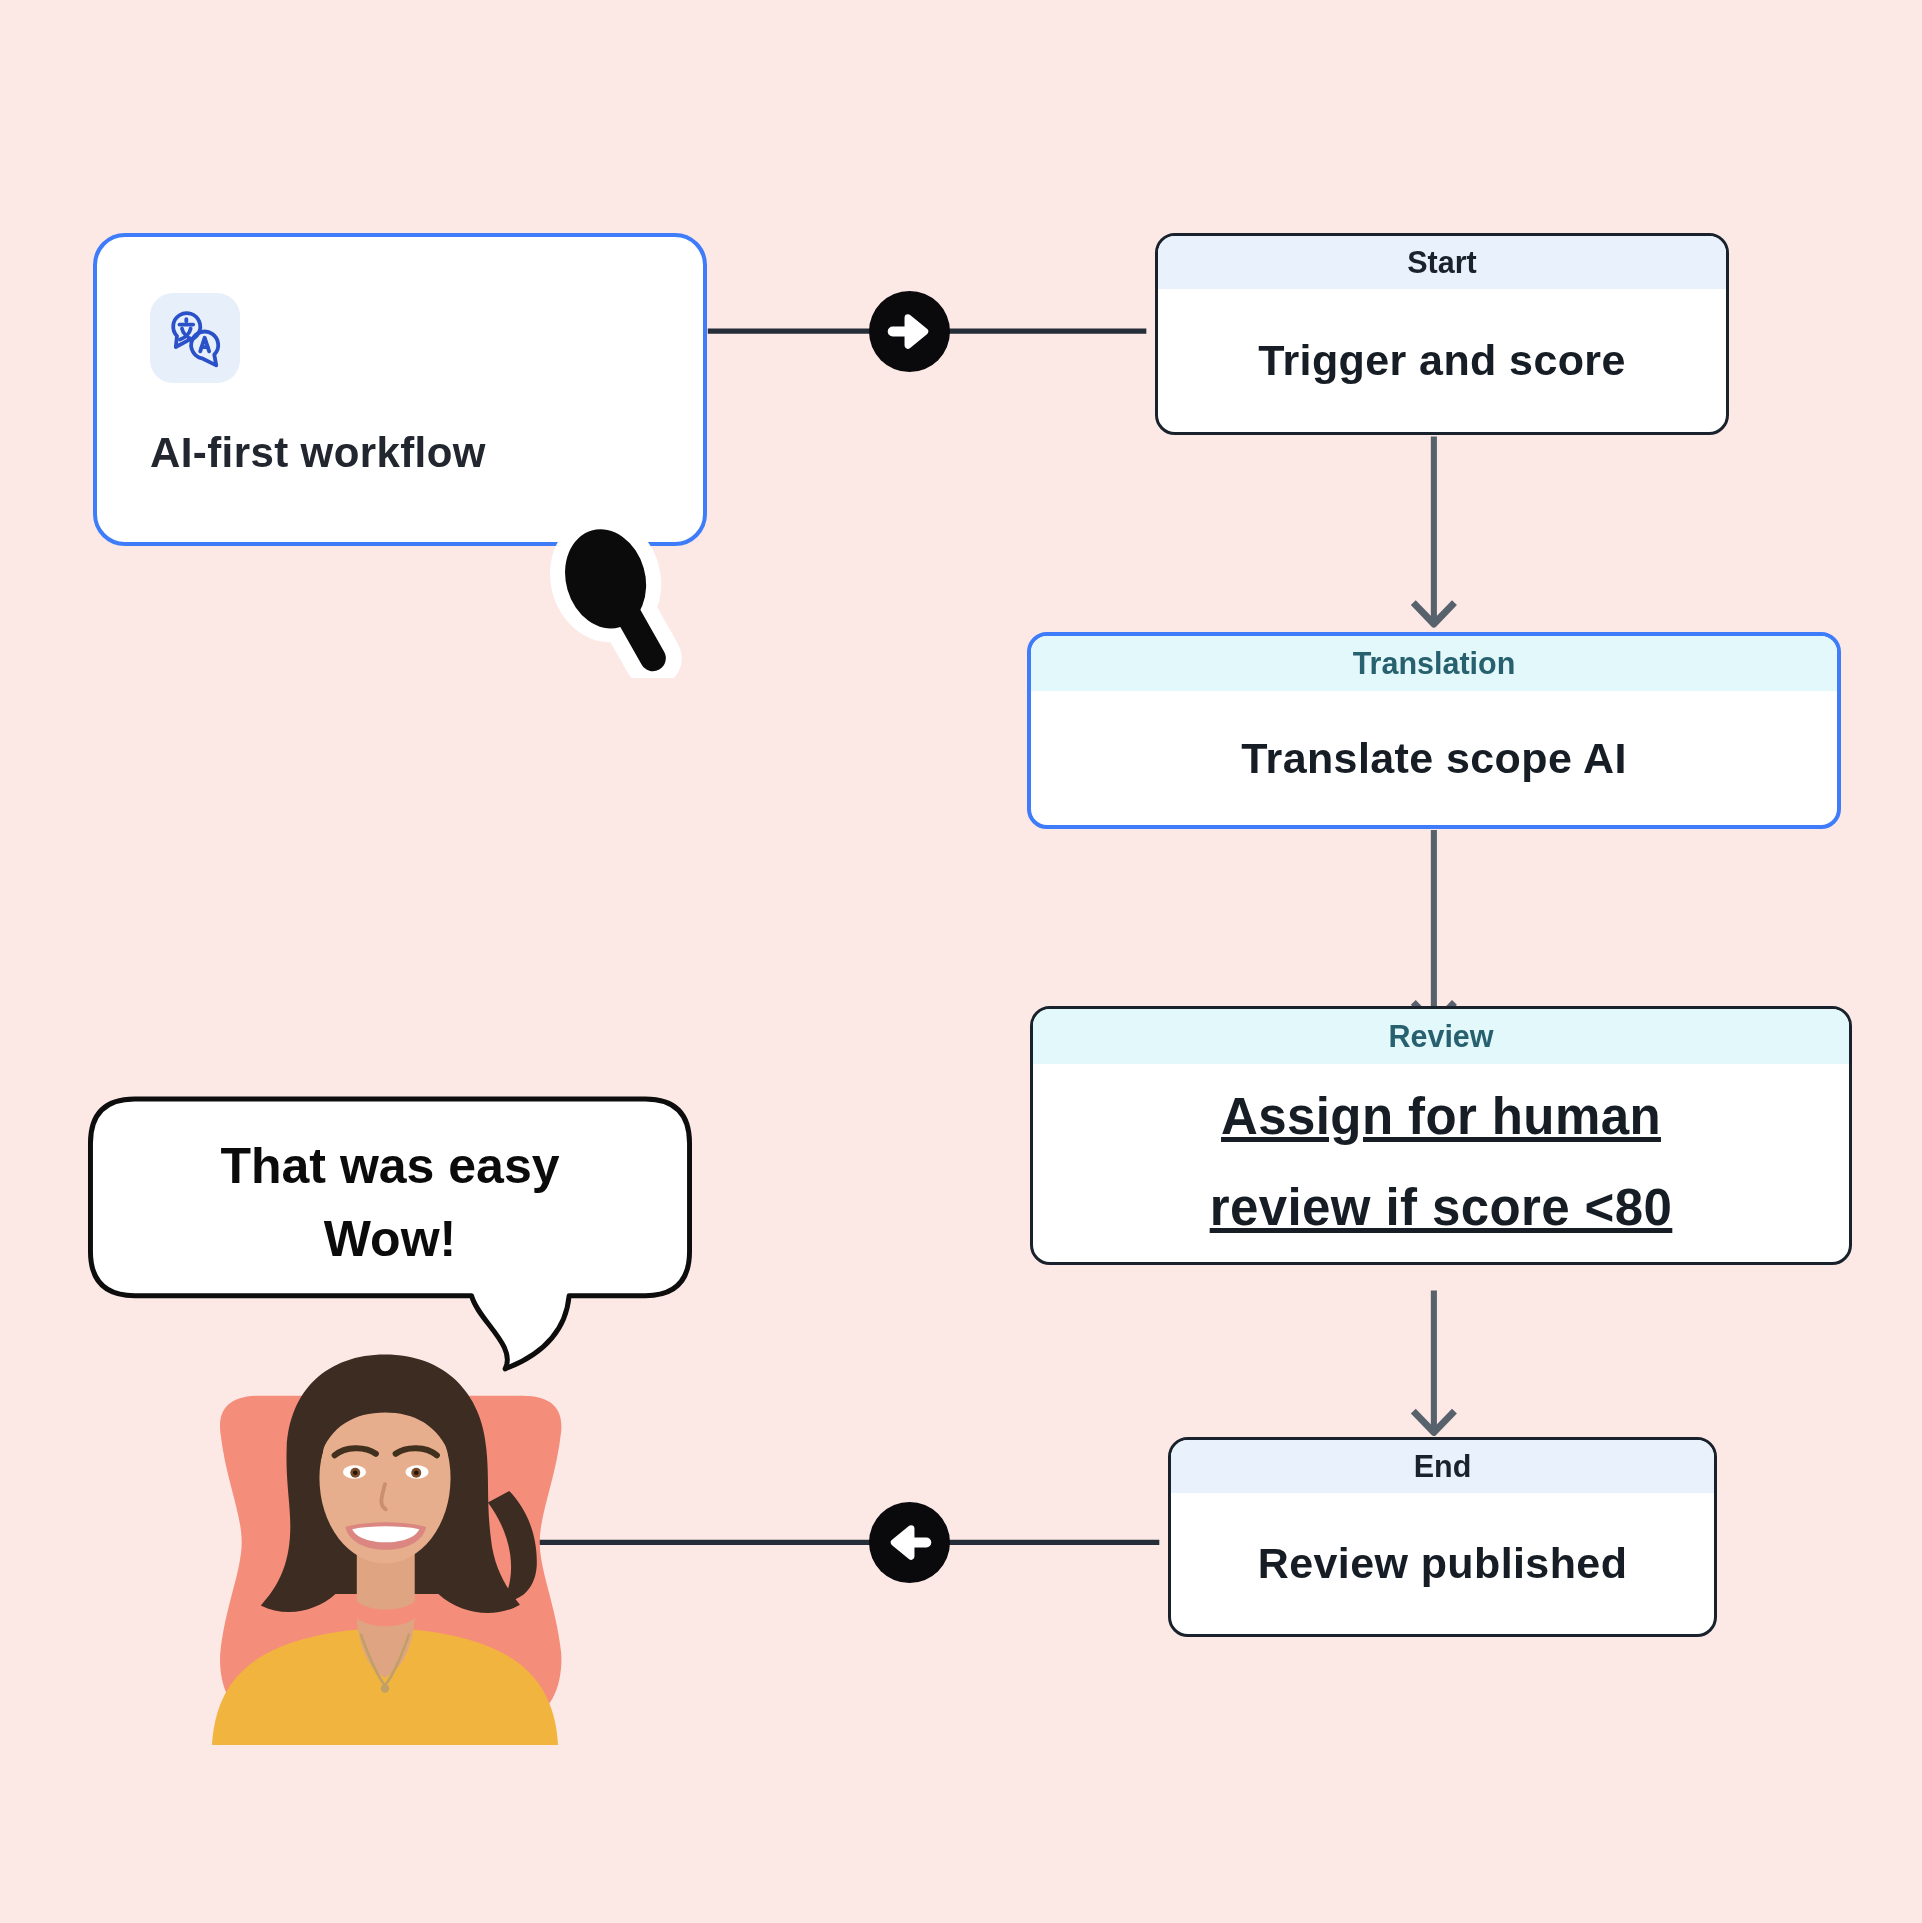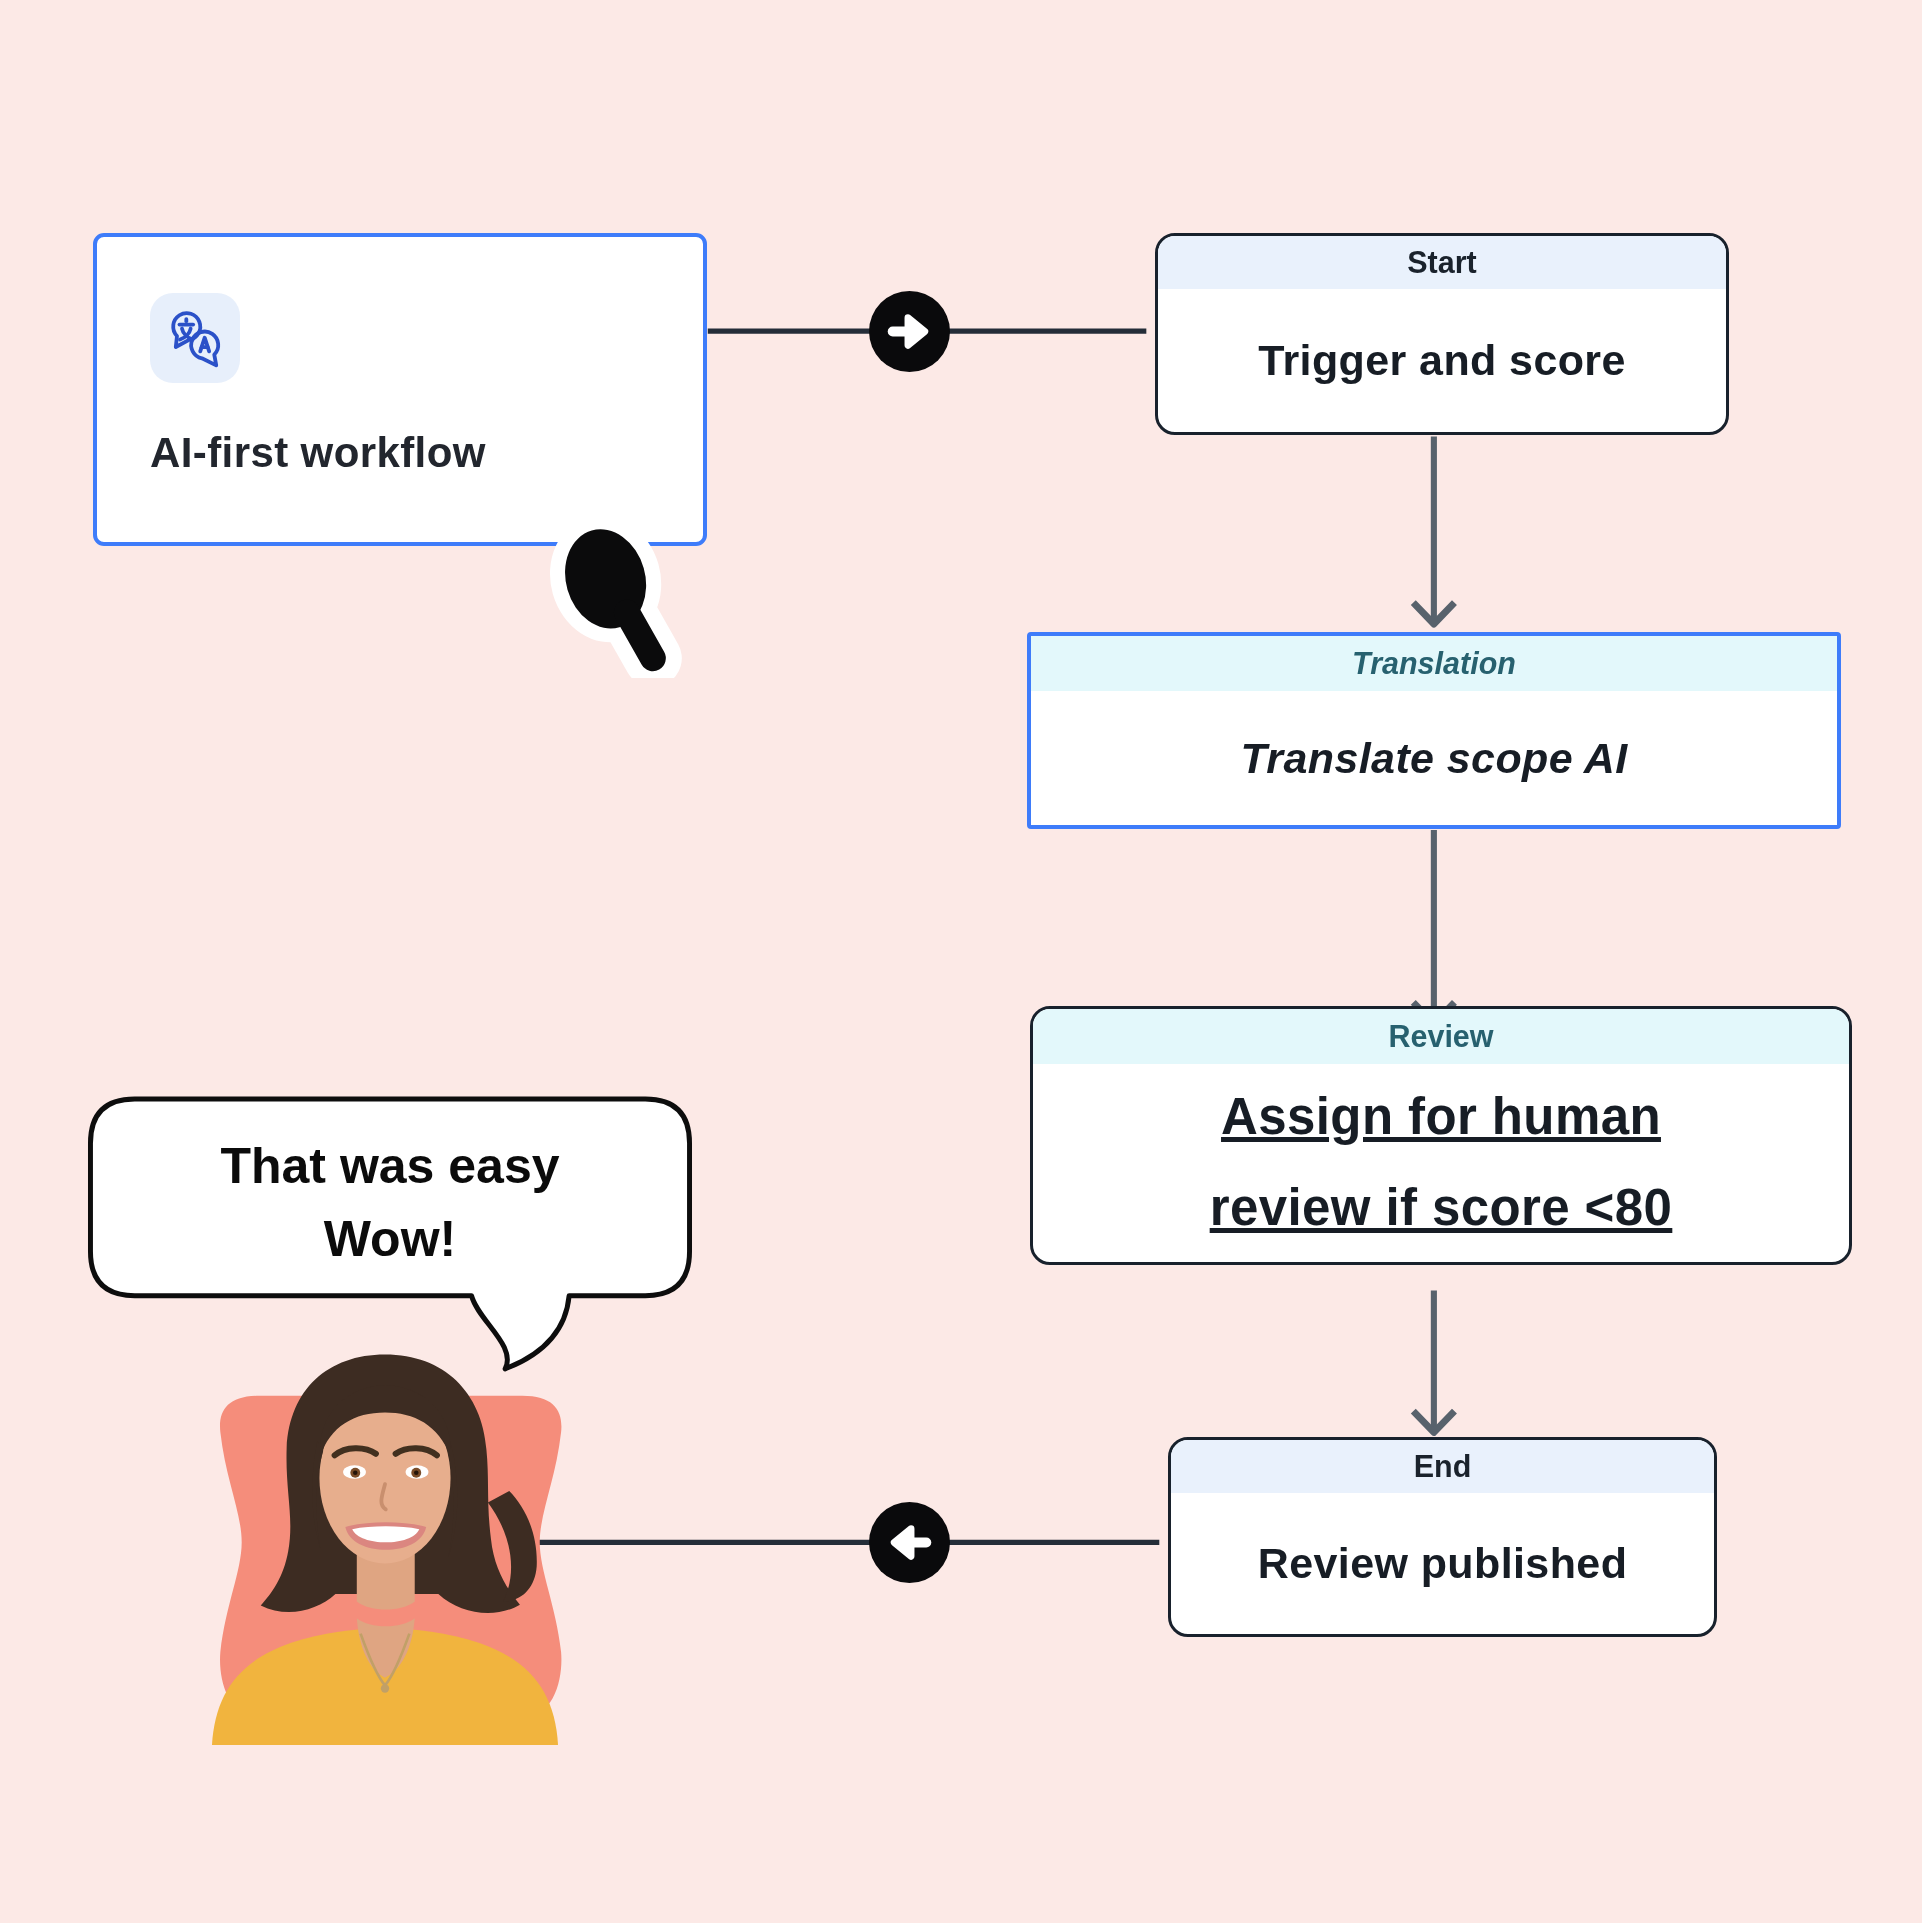--- a/index.html
+++ b/index.html
@@ -7,36 +7,36 @@
     width:1922px;height:1923px;
     font-family:"Liberation Sans","DejaVu Sans",sans-serif;
     background:#FCE9E6;
   }
   .canvas{position:relative;width:1922px;height:1923px;overflow:hidden;background:#FCE9E6;}
   .connectors{position:absolute;left:0;top:0;z-index:1;pointer-events:none;}
 
   
   .card{
     position:absolute;left:93px;top:233px;width:606px;height:305px;
-    background:#FFFFFF;border:4.6px solid #3E7CFA;border-radius:11px;z-index:2;
+    background:#FFFFFF;border:4.6px solid #3E7CFA;border-radius:32px;z-index:2;
   }
   .tile{
     position:absolute;left:53px;top:56px;width:90px;height:90px;
     background:#E7EFFB;border-radius:23px;
     display:flex;align-items:center;justify-content:center;
   }
   .card-label{
     position:absolute;left:53px;top:192px;
     font-size:42px;font-weight:700;color:#22262E;letter-spacing:0.4px;white-space:nowrap;
   }
 
   
   .node{position:absolute;display:flex;flex-direction:column;background:#FFFFFF;overflow:hidden;z-index:2;}
   .border-dark{border:3.8px solid #18212C;border-radius:20px;margin-left:8px;}
-  .border-blue{border:4.6px solid #3E7CFA;border-radius:4px;font-style:italic;}
+  .border-blue{border:4.6px solid #3E7CFA;border-radius:20px;}
   .node-header{flex:0 0 auto;display:flex;align-items:center;justify-content:center;font-size:30.5px;font-weight:700;}
   .hdr-blue{background:#E9F1FC;color:#1A222C;height:53px;}
   .hdr-cyan{background:#E3F8FB;color:#27616F;height:55px;}
   .node-body{
     flex:1;display:flex;align-items:center;justify-content:center;text-align:center;
     font-weight:700;font-size:43px;color:#171D25;letter-spacing:0.4px;
   }
   #node-start{left:1147px;top:233px;width:568px;height:196px;}
   #node-translation{left:1027px;top:632px;width:806px;height:189px;}
   #node-review{left:1022px;top:1006px;width:816px;height:253px;}

